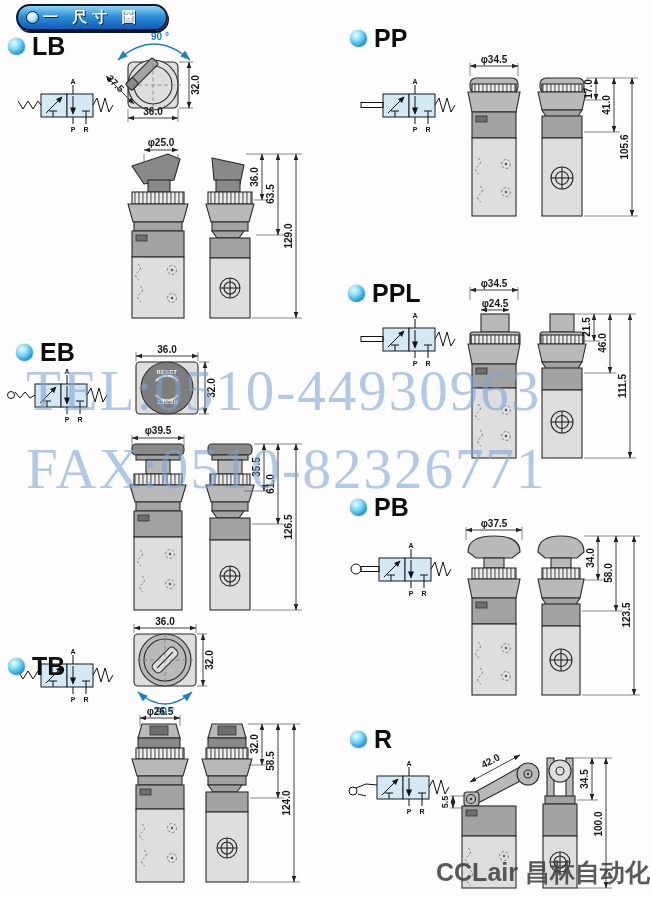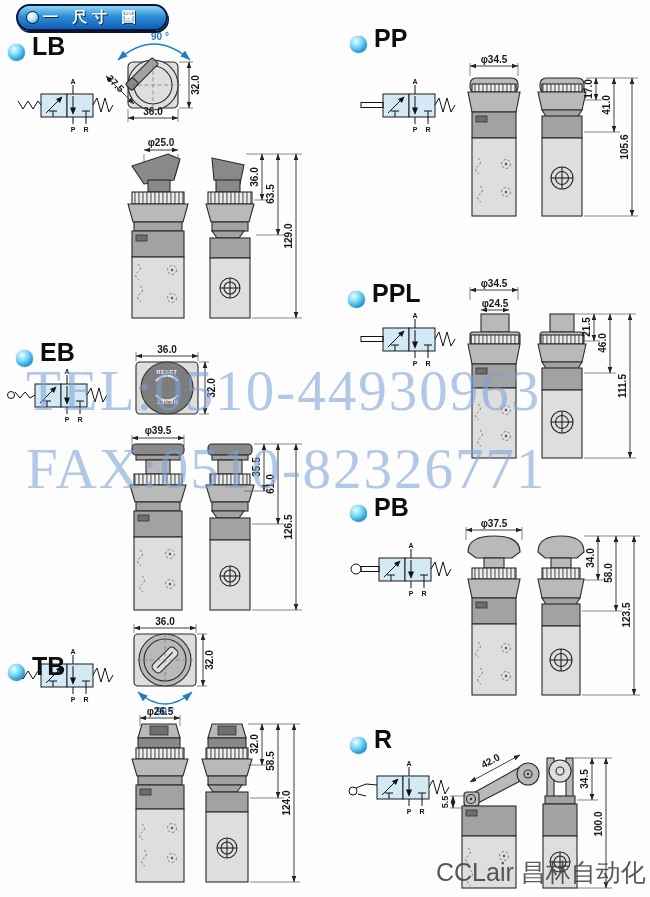--- a/index.html
+++ b/index.html
@@ -1,32 +1,32 @@
 <!DOCTYPE html>
 <html><head>
 <meta charset="utf-8">
 <style>
   *{margin:0;padding:0;box-sizing:border-box}
   html,body{width:650px;height:897px}
   body{position:relative;background:#fdfdfd;font-family:"Liberation Sans",sans-serif;overflow:hidden}
   .abs{position:absolute}
-  .sec-label{position:absolute;display:flex;align-items:flex-end;gap:7px;font-weight:bold;font-size:25px;color:#0d0d0d;z-index:5}
+  .sec-label{position:absolute;display:flex;align-items:center;gap:7px;font-weight:bold;font-size:25px;color:#0d0d0d;z-index:5}
   .bullet{width:17px;height:17px;border-radius:50%;
     background:radial-gradient(circle at 35% 30%, #eafcff 0%, #7fdcf7 35%, #1b8fd0 75%, #0b67a6 100%);
     box-shadow:0 0 1px #0b67a6}
   .banner{position:absolute;left:16px;top:4px;width:152px;height:27px;border-radius:14px;
     background:linear-gradient(#8ed6f4 0%, #2f8fd8 45%, #0f5cb8 100%);
     border:2px solid #0a1630;box-shadow:1px 2px 0 #0a1630;display:flex;align-items:center;padding:0 8px;z-index:6}
   .banner .dot{width:13px;height:13px;border-radius:50%;margin-right:4px;
     background:radial-gradient(circle at 35% 30%, #ffffff 0%, #bfe9fa 45%, #2f8fd8 100%);
     border:1px solid #0a1630}
   .banner .ttl{color:#fff;font-weight:bold;font-size:15px;letter-spacing:5px;white-space:nowrap;text-shadow:1px 1px 0 #0a2a55}
   .wm{position:absolute;font-family:"Liberation Serif",serif;color:rgba(124,162,216,0.58);
     font-size:57px;white-space:nowrap;z-index:50;letter-spacing:2px;pointer-events:none}
-  .logo{position:absolute;font-weight:normal;font-size:25px;color:rgba(66,66,66,0.88);z-index:51;white-space:nowrap}
+  .logo{position:absolute;font-weight:bold;font-size:25px;color:rgba(66,66,66,0.88);z-index:51;white-space:nowrap}
   svg text{font-family:"Liberation Sans",sans-serif}
   .dim{font-size:10px;font-weight:bold;fill:#161616}
   .dimb{font-size:10px;font-weight:bold;fill:#1b7fc4}
   .port{font-size:7px;font-weight:bold;fill:#111}
   .reset{font-size:5.5px;font-weight:bold;fill:#f2f2f2;letter-spacing:0.5px}
   .th{stroke:#111;stroke-width:1;fill:none}
   .dl{stroke:#2a2a2a;stroke-width:0.9;fill:none}
   .ext{stroke:#555;stroke-width:0.7;fill:none}
   .oln{fill:none;stroke:#2b2b2b;stroke-width:1.1}
   .g1{fill:#898989;stroke:#2b2b2b;stroke-width:1.1}

